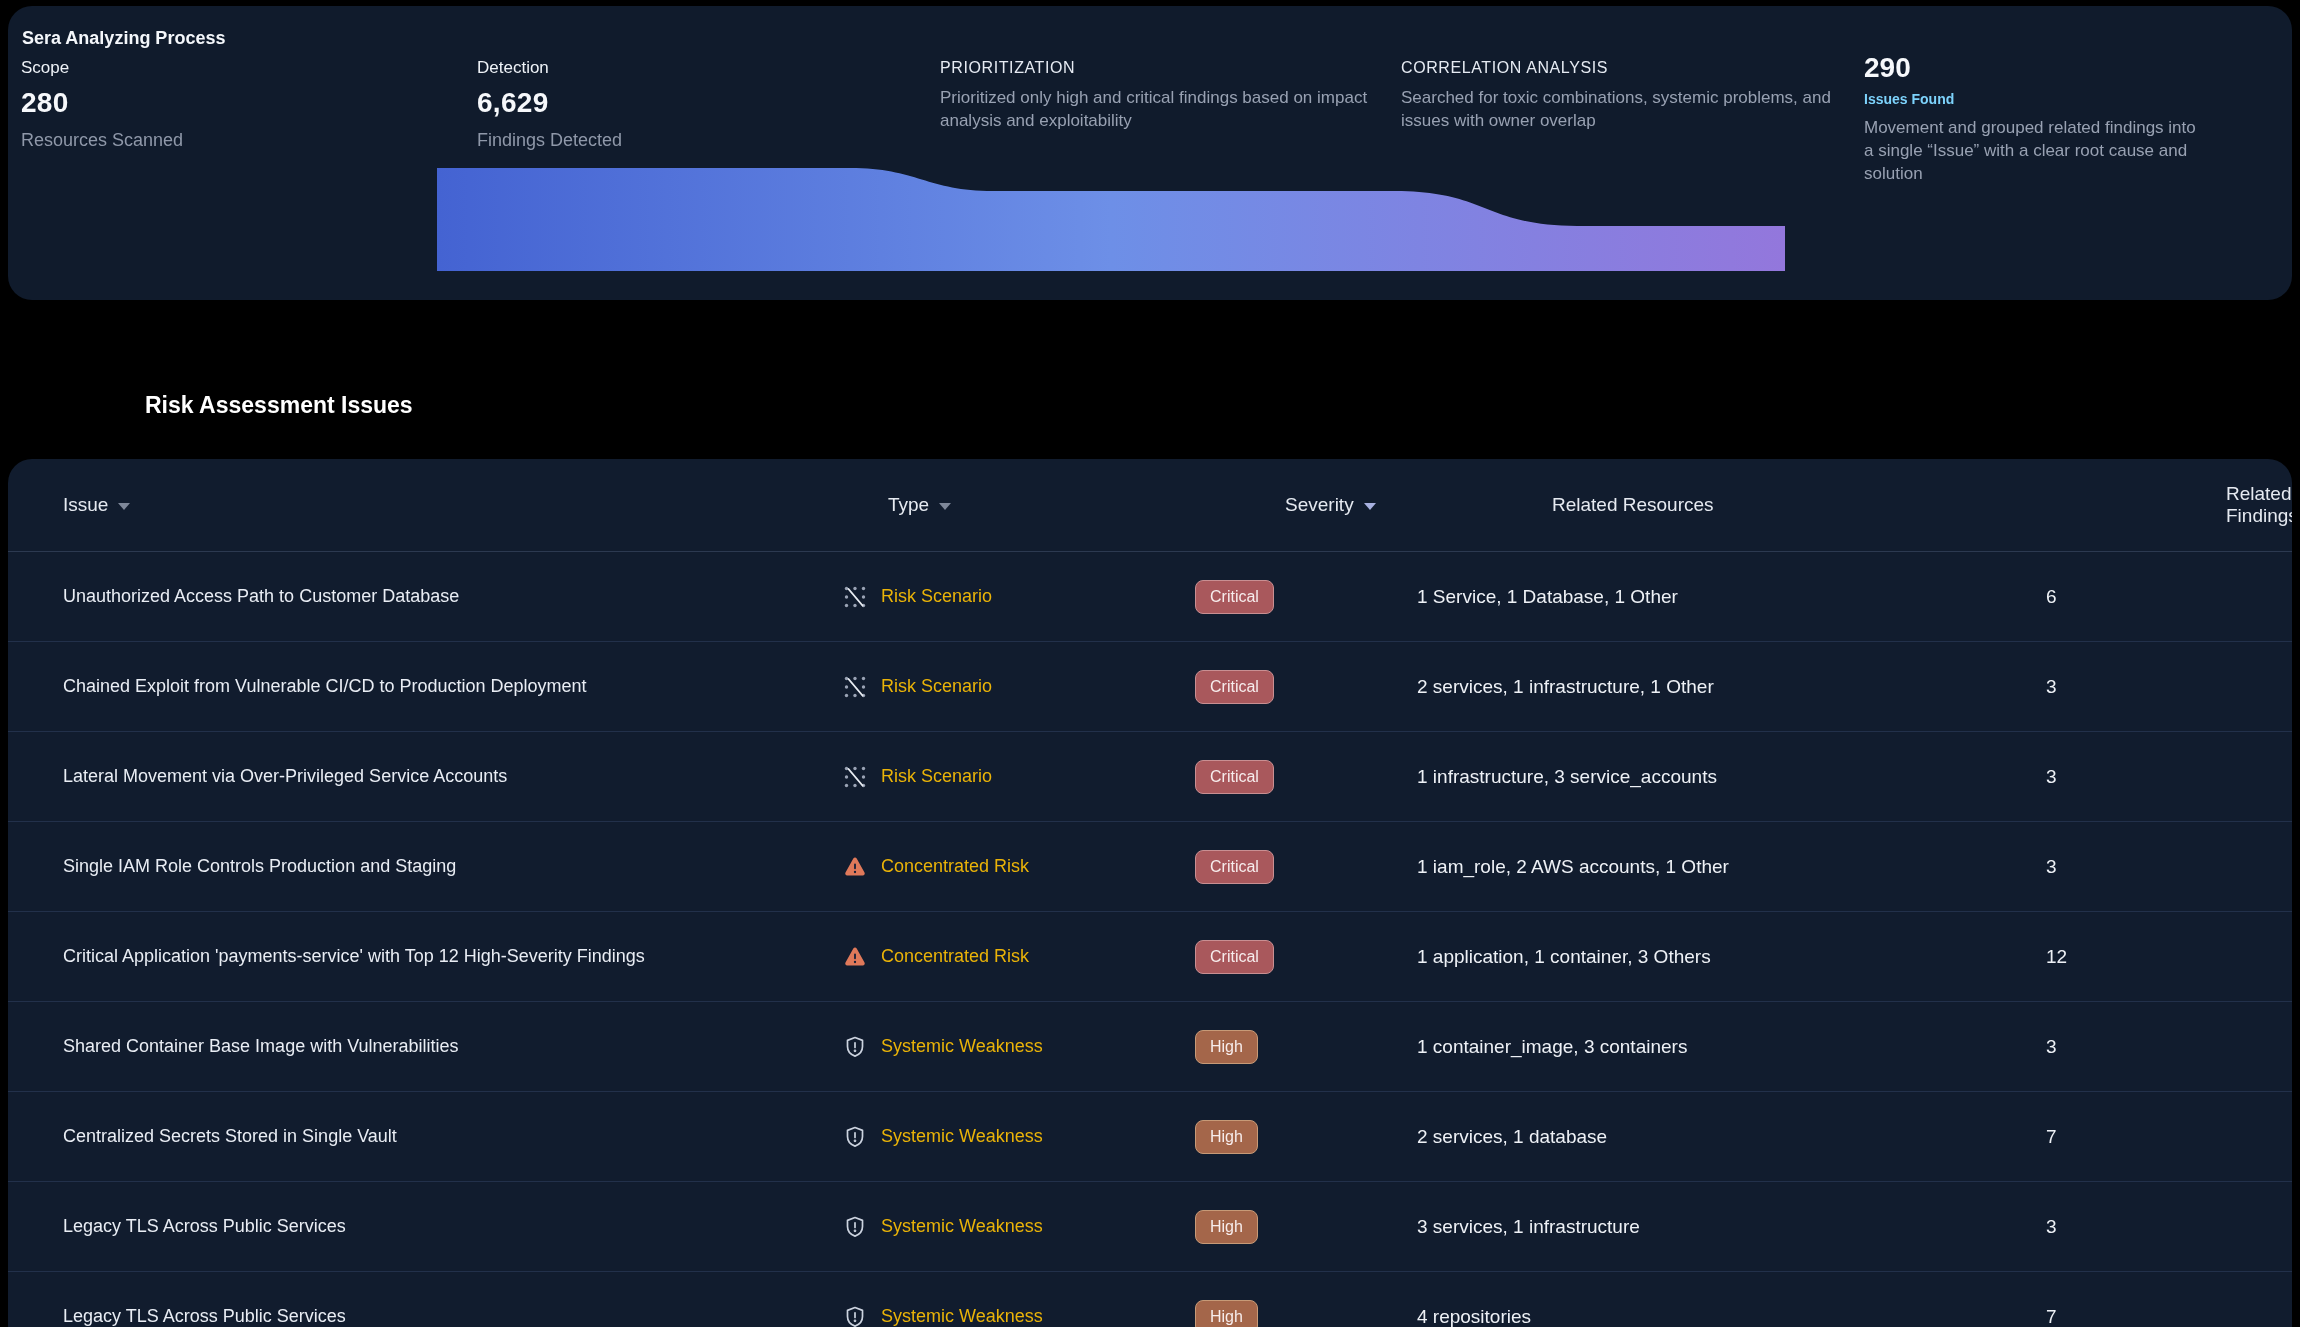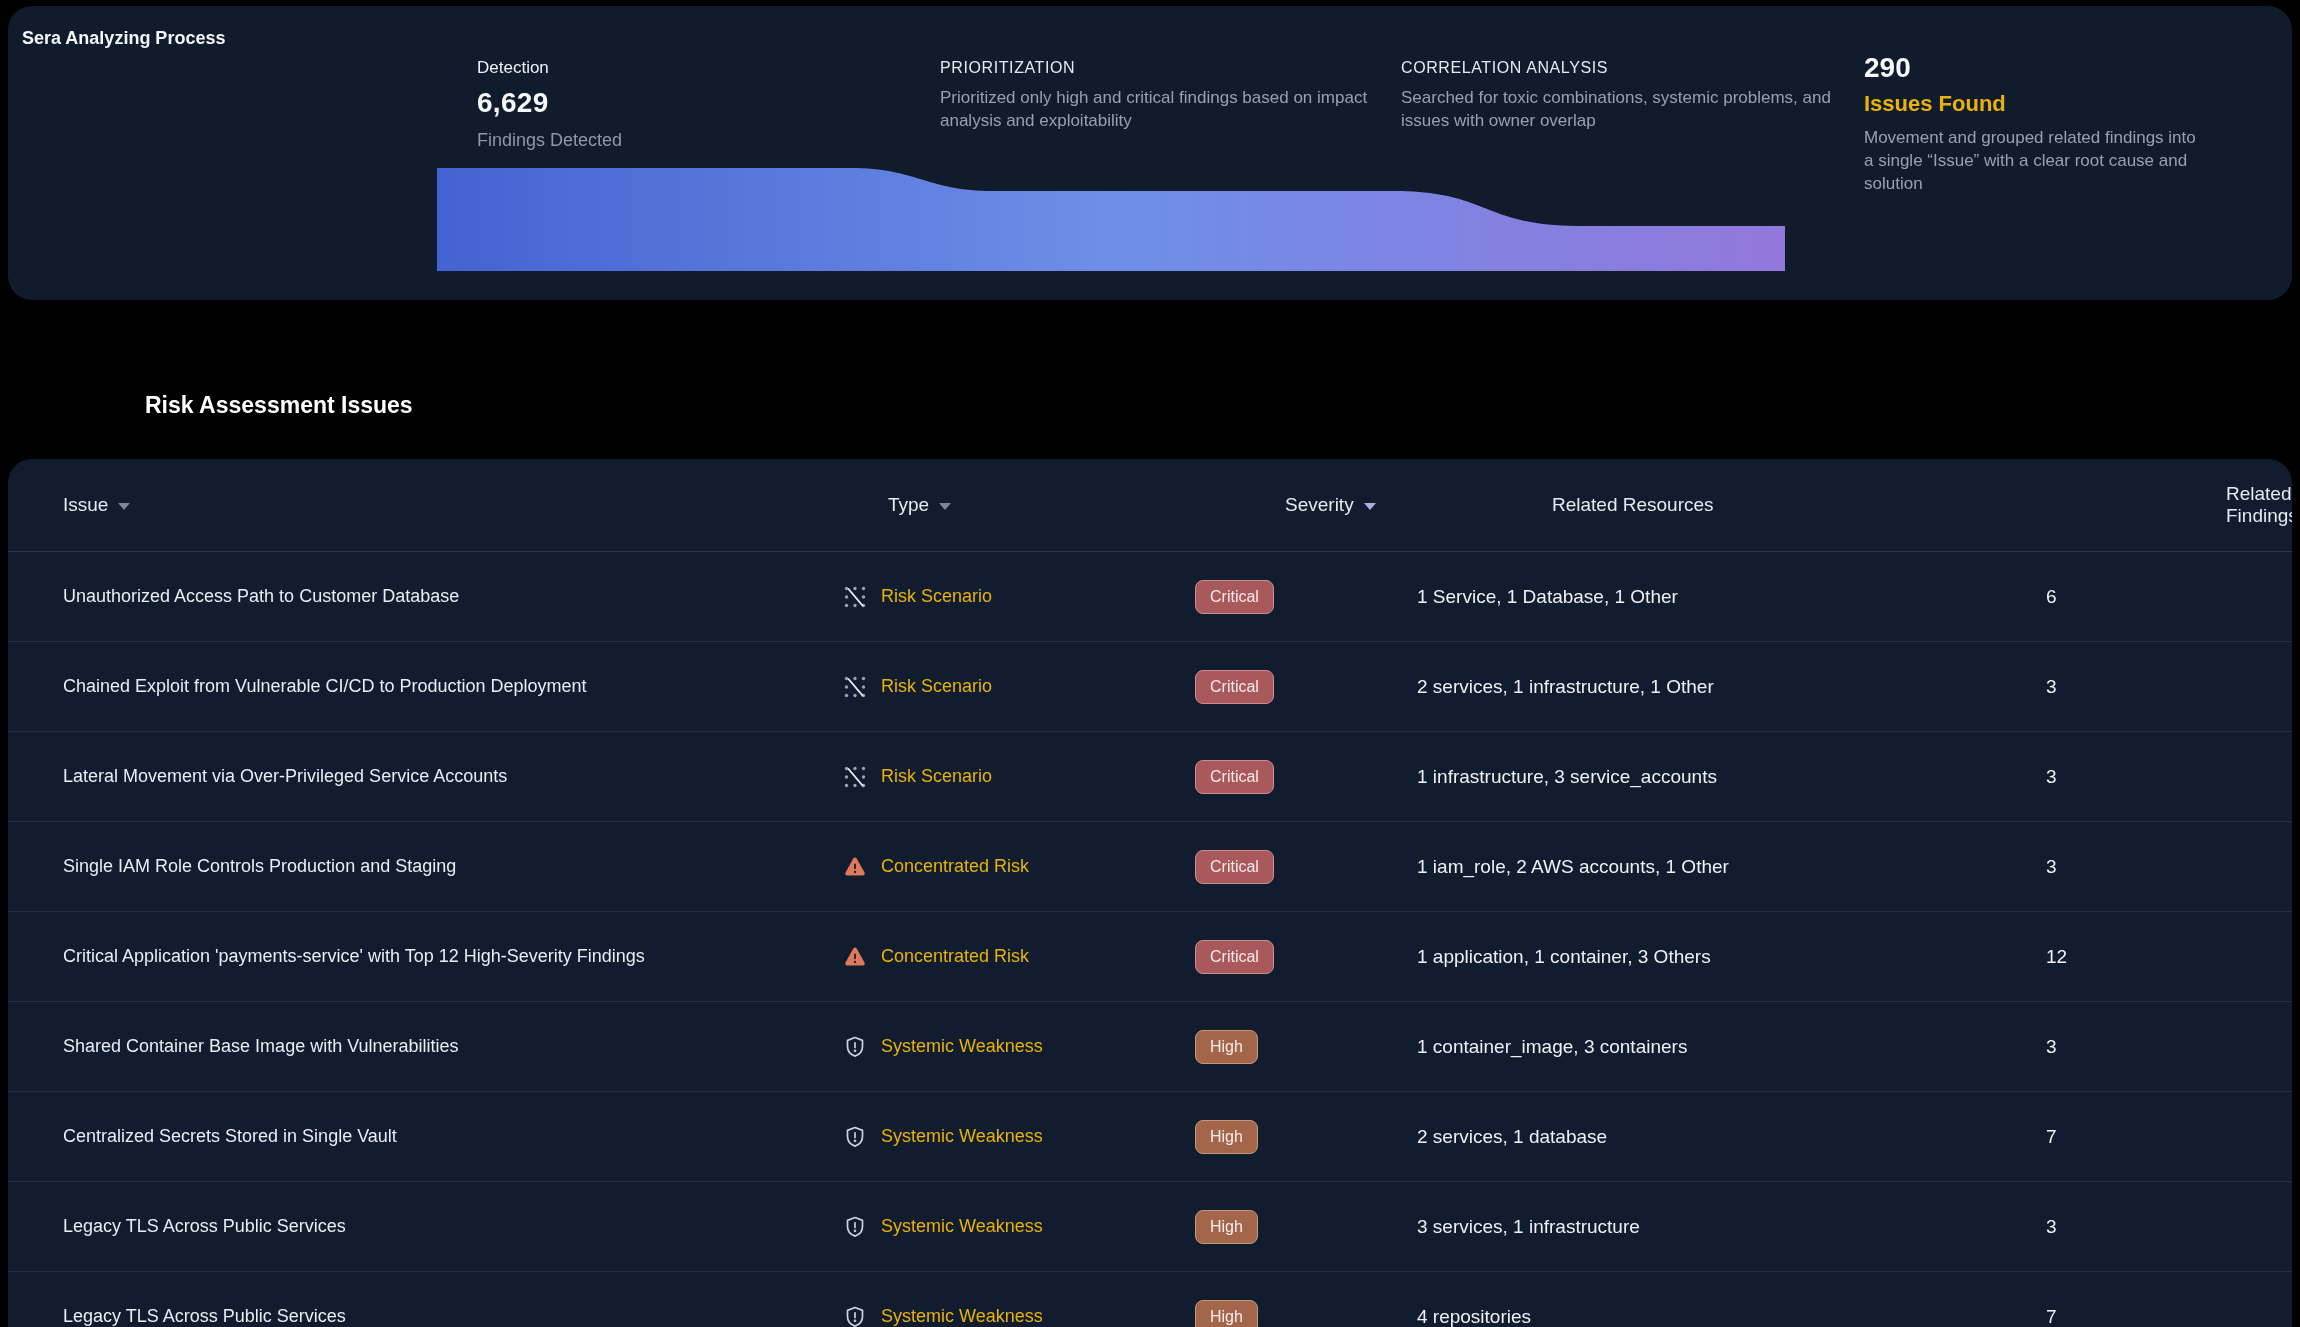--- a/index.html
+++ b/index.html
@@ -17,21 +17,21 @@
     background:#101b2c; border-radius:24px;
   }
   .process-title { position:absolute; left:14px; top:22px; font-size:18px; font-weight:700; color:#f4f7fb; }
   .stage { position:absolute; }
   .stage-label { font-size:17px; font-weight:500; color:#eef2f7; }
   .stage-value { margin-top:9px; font-size:28px; font-weight:700; color:#f6f8fb; letter-spacing:.3px; }
   .stage-sublabel { margin-top:11px; font-size:18px; color:#8f98a9; }
   .step-label { font-size:16px; font-weight:500; color:#e6ebf3; letter-spacing:.6px; }
   .step-desc { margin-top:9px; font-size:17px; line-height:23px; color:#98a1b2; }
   .result-value { font-size:28px; font-weight:700; color:#f6f8fb; }
-  .result-label { margin-top:7px; font-size:22px; font-weight:600; color:#eab308; }
+  .result-label { margin-top:7px; font-size:14px; font-weight:600; color:#7dd3fc; }
   .result-desc { margin-top:9px; font-size:17px; line-height:23px; color:#98a1b2; }
   .funnel { position:absolute; left:429px; top:161px; width:1348px; height:104px; }
 
   
   .section-title { position:absolute; left:145px; top:392px; font-size:23px; font-weight:600; color:#ffffff; }
 
   
   .table-panel {
     position:absolute; left:8px; right:8px; top:459px; height:900px;
     background:#111c2e; border-radius:24px 24px 0 0;
@@ -62,20 +62,25 @@
   }
   .res-text { font-size:19px; color:#eef1f6; }
   .find-text { font-size:19px; color:#eef1f6; }
 </style>
 </head>
 <body>
 
 <div class="top-panel">
   <div class="process-title">Sera Analyzing Process</div>
 
+  <div class="stage" style="left:13px; top:52px;">
+    <div class="stage-label">Scope</div>
+    <div class="stage-value">280</div>
+    <div class="stage-sublabel">Resources Scanned</div>
+  </div>
 
   <div class="stage" style="left:469px; top:52px;">
     <div class="stage-label">Detection</div>
     <div class="stage-value">6,629</div>
     <div class="stage-sublabel">Findings Detected</div>
   </div>
 
   <div class="stage" style="left:1393px; top:53px; width:430px;">
     <div class="step-label">CORRELATION ANALYSIS</div>
     <div class="step-desc">Searched for toxic combinations, systemic problems, and issues with owner overlap</div>

